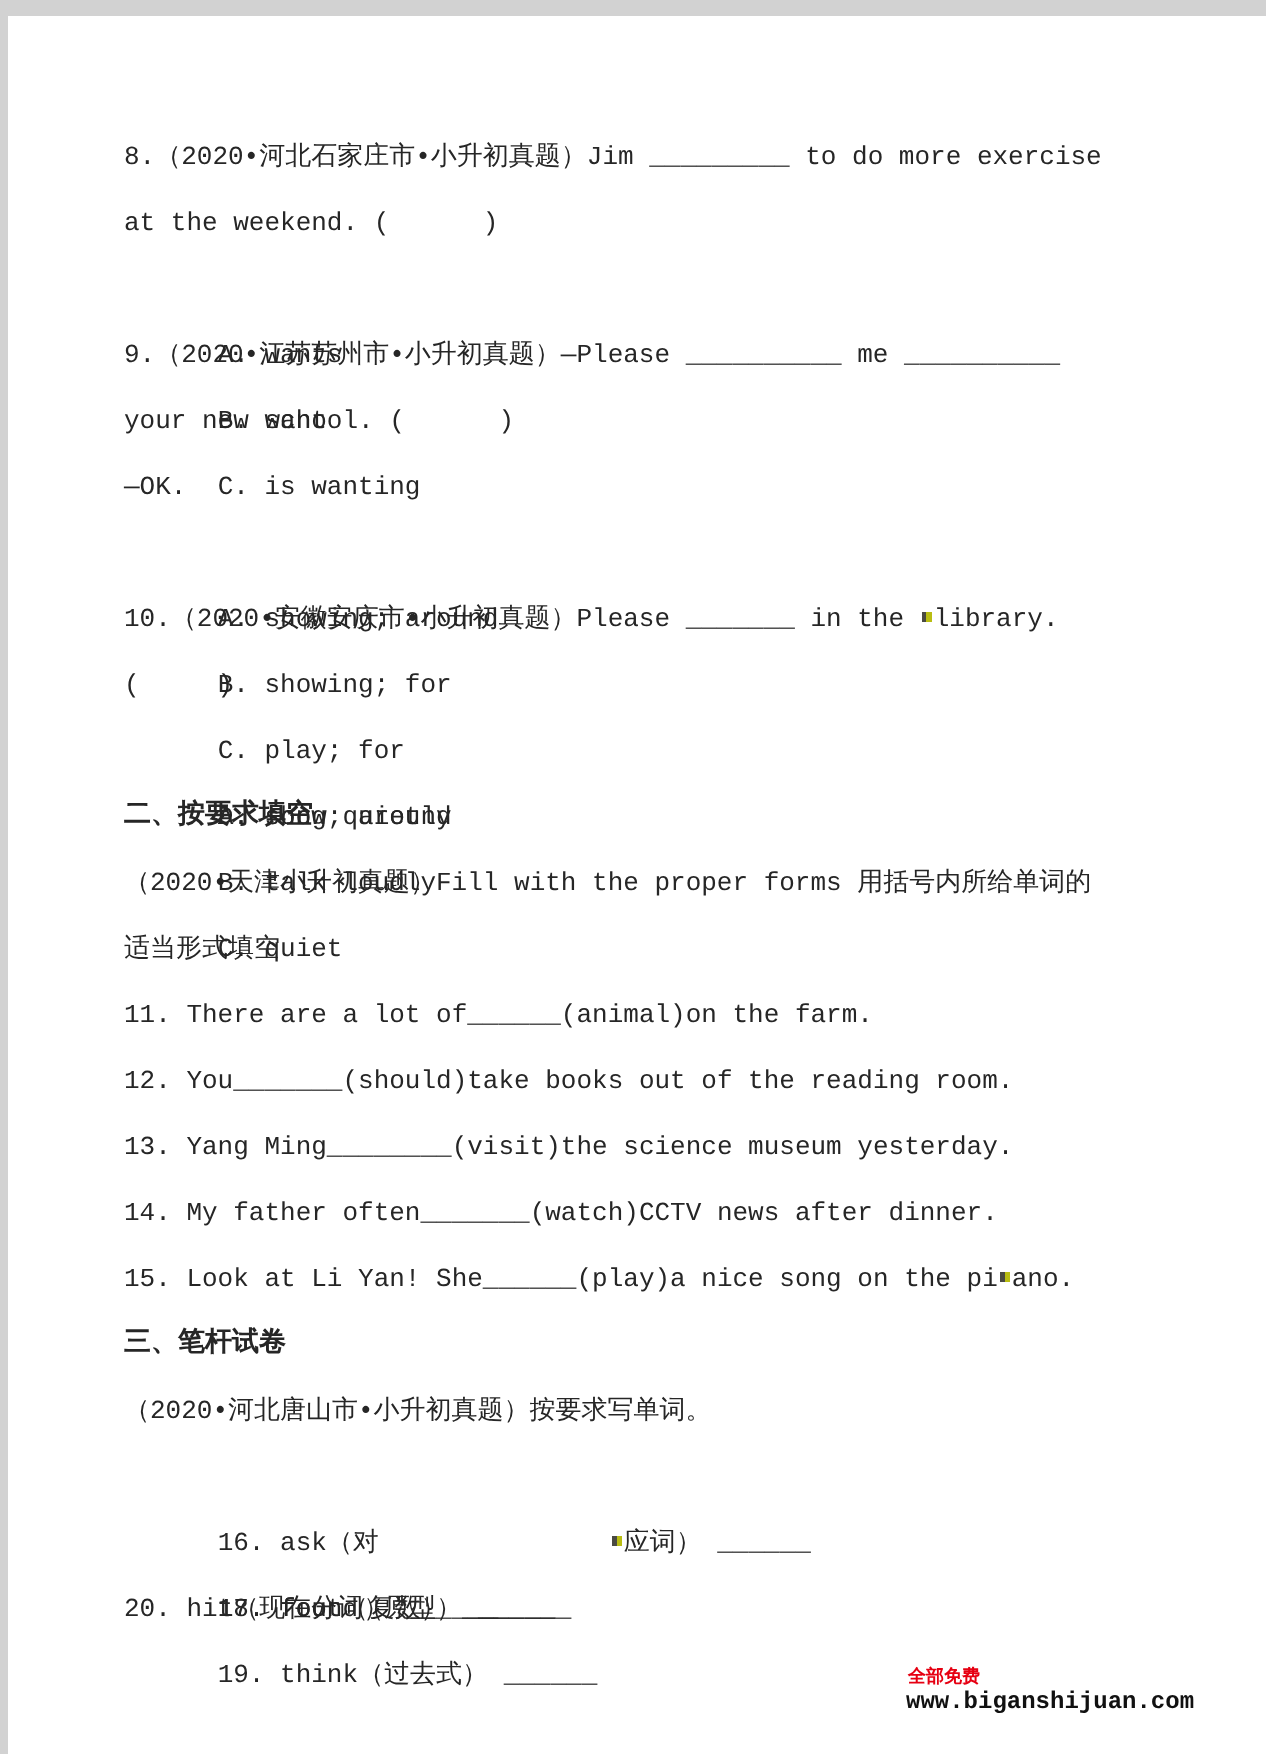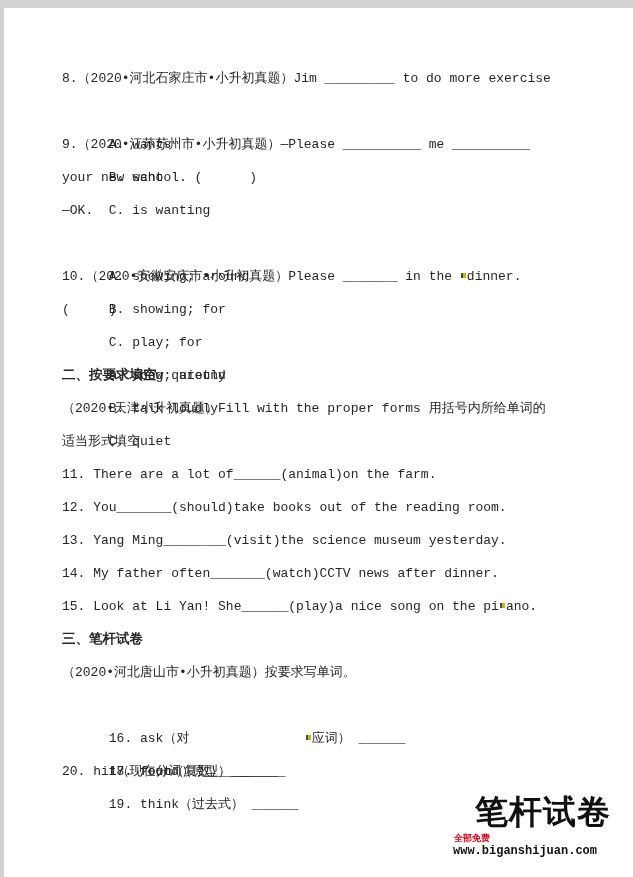--- a/index.html
+++ b/index.html
@@ -108,37 +108,38 @@
 </head>
 <body>
 
 <div>
   <div class="edge-top"></div>
   <div class="edge-left"></div>
 
   <div class="content">
 
     <div class="line">8.（2020•河北石家庄市•小升初真题）Jim _________ to do more exercise</div>
+    <div class="line">at the weekend. (      )</div>
     <div class="line opts opts-q8">
       <span>A. wants</span>
       <span>B. want</span>
       <span>C. is wanting</span>
     </div>
 
     <div class="line">9.（2020•江苏苏州市•小升初真题）—Please __________ me __________</div>
     <div class="line">your new school. (      )</div>
     <div class="line">—OK.</div>
     <div class="line opts opts-q9">
       <span>A. showing; around</span>
       <span>B. showing; for</span>
       <span>C. play; for</span>
       <span>D. show; around</span>
     </div>
 
-    <div class="line"><span>10.（2020•安徽安庆市•小升初真题）Please _______ in the </span><span class="mark"></span><span>dinner.</span></div>
+    <div class="line"><span>10.（2020•安徽安庆市•小升初真题）Please _______ in the </span><span class="mark"></span><span>library.</span></div>
     <div class="line">(     )</div>
     <div class="line opts opts-q10">
       <span>A. song quietly</span>
       <span>B. talk loudly</span>
       <span>C. quiet</span>
     </div>
 
     <div class="line heading">二、按要求填空</div>
     <div class="line">（2020•天津小升初真题）Fill with the proper forms 用括号内所给单词的</div>
     <div class="line">适当形式填空</div>
@@ -156,17 +157,16 @@
     </div>
     <div class="line pair">
       <span>18. foot（复数） ______</span>
       <span>19. think（过去式） ______</span>
     </div>
     <div class="line">20. hit（现在分词） ______</div>
 
   </div>
 
   <div class="watermark">
-    <div class="wm-brand">笔杆试卷</div>
     <div class="wm-free">全部免费</div>
     <div class="wm-url">www.biganshijuan.com</div>
   </div>
 </div>
 
 </body></html>

